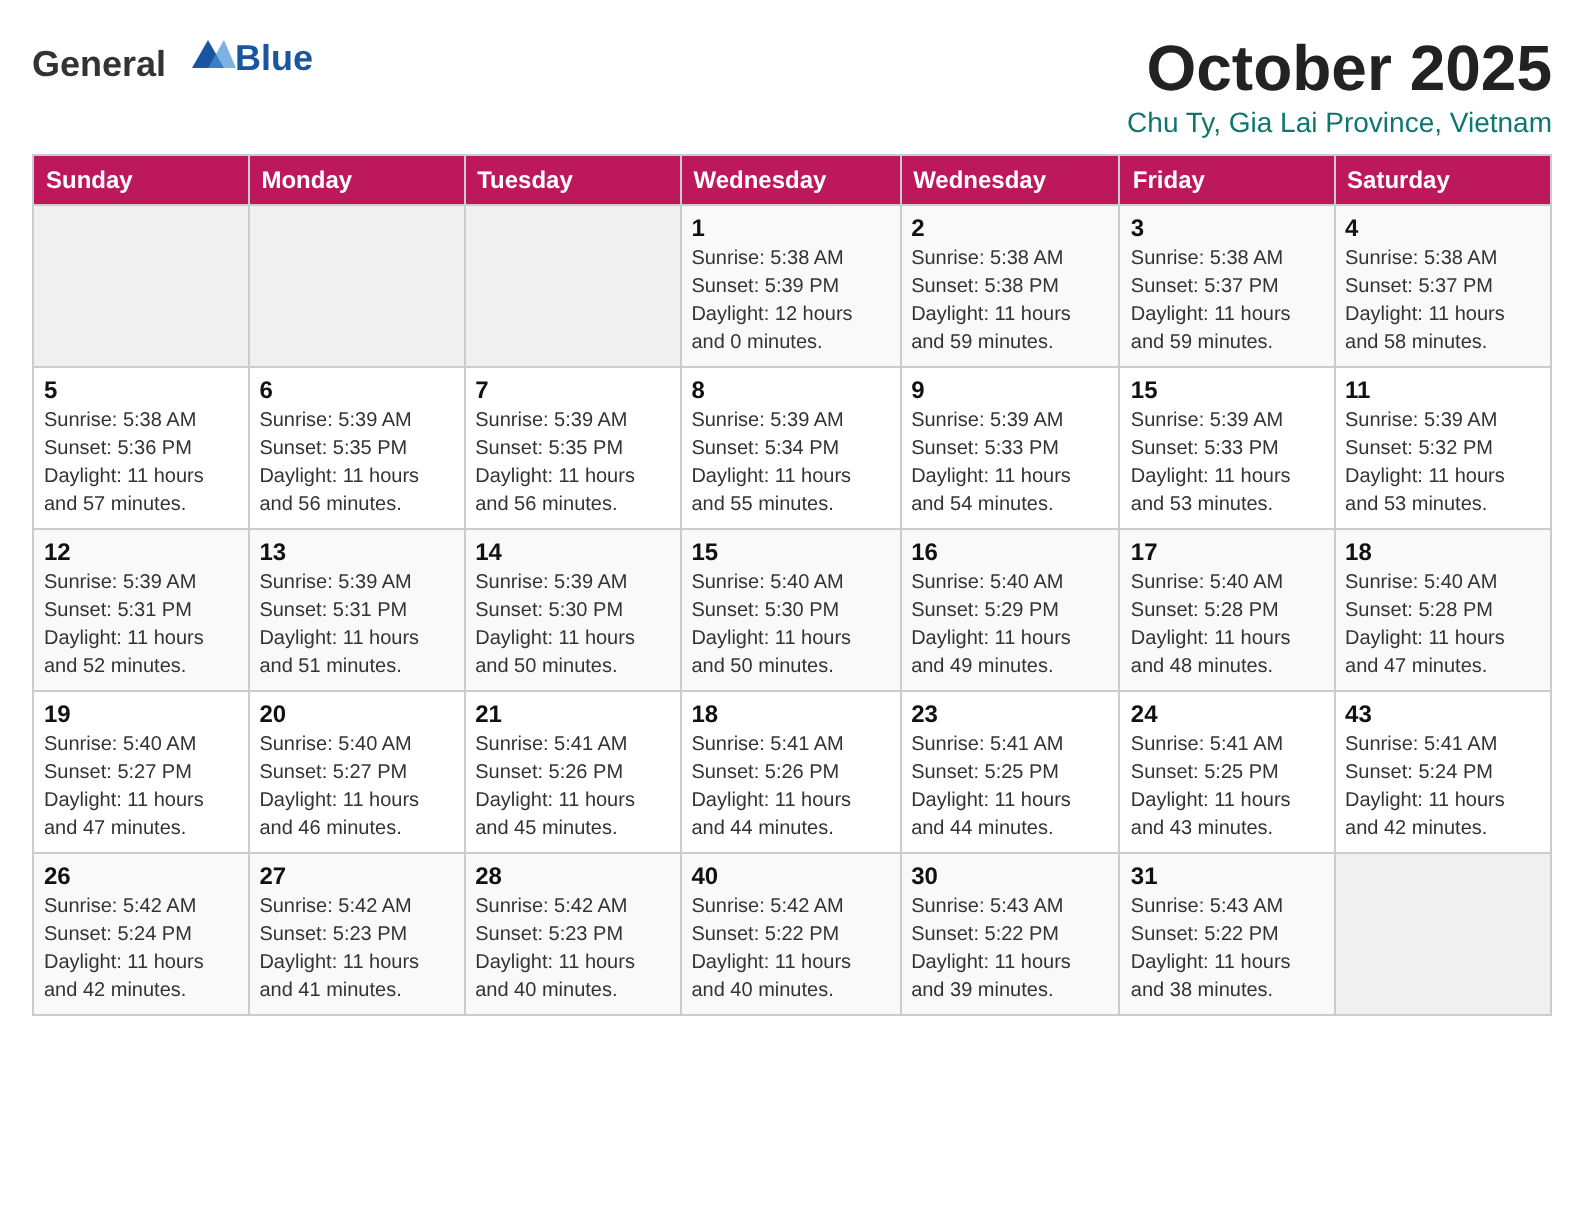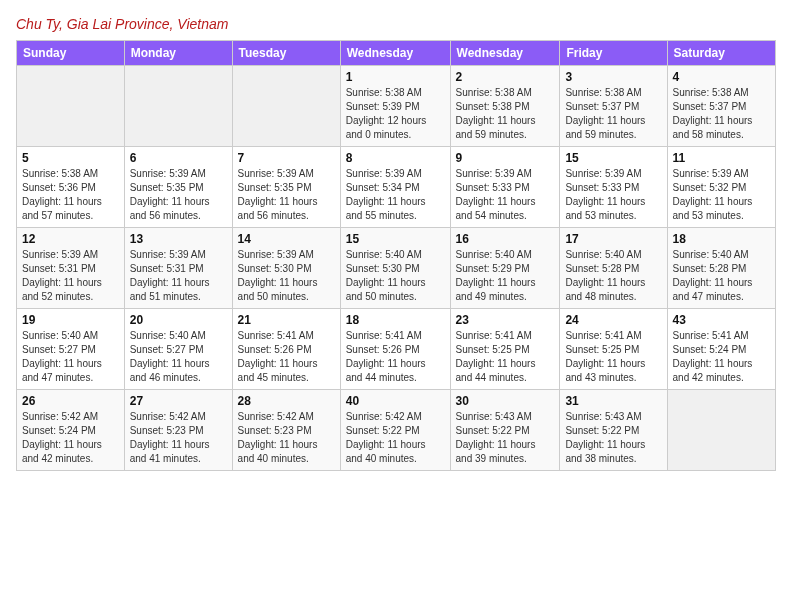--- a/index.html
+++ b/index.html
@@ -38,30 +38,29 @@
     .title-block {
       text-align: right;
     }
     .month-title {
       font-size: 32px;
       font-weight: bold;
       color: #222;
     }
     .subtitle {
       font-size: 14px;
-      color: #b91c1c;
-      font-style: italic;
+      color: #0f766e;
     }
     .calendar {
       width: 100%;
       border-collapse: collapse;
       font-size: 10.5px;
     }
     .calendar thead tr th {
-      background-color: #8b5cf6;
+      background-color: #be185d;
       color: #fff;
       text-align: left;
       padding: 5px 6px;
       font-size: 12px;
       border: 1px solid #ccc;
     }
     .calendar tbody tr td {
       border: 1px solid #ccc;
       vertical-align: top;
       padding: 4px 5px;
@@ -84,21 +83,34 @@
     .day-info {
       color: #333;
       font-size: 10px;
       line-height: 1.4;
     }
   </style>
 </head>
 <body>
 
 <div class="header">
+  <div class="logo">
+    <div>
+      <span class="logo-text-general">General</span>
+      <svg class="logo-icon" viewBox="0 0 28 22" xmlns="http://www.w3.org/2000/svg">
+        <polygon points="6,18 14,4 22,18" fill="#1a56a0"></polygon>
+        <polygon points="14,18 22,4 28,18" fill="#4a90d9" opacity="0.7"></polygon>
+      </svg>
+    </div>
+    <div>
+      <span class="logo-text-blue">Blue</span>
+    </div>
+  </div>
   <div class="title-block">
+    <div class="month-title">October 2025</div>
     <div class="subtitle">Chu Ty, Gia Lai Province, Vietnam</div>
   </div>
 </div>
 
 <table class="calendar">
   <thead>
     <tr>
     <th>Sunday</th>
         <th>Monday</th>
         <th>Tuesday</th>

